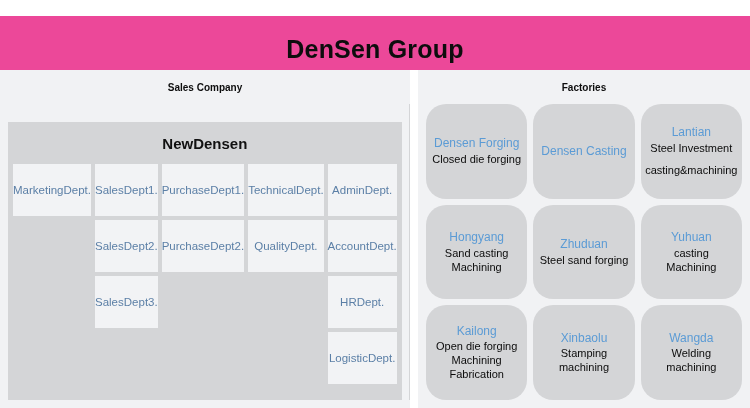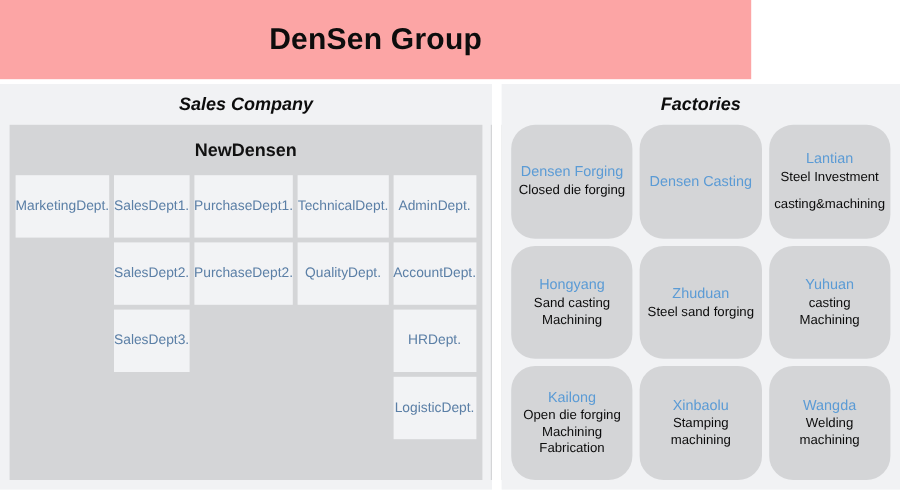--- a/index.html
+++ b/index.html
@@ -6,22 +6,22 @@
   body{
     width:750px;height:408px;
     background:#ffffff;
     font-family:"Liberation Sans","DejaVu Sans",sans-serif;
     overflow:hidden;
   }
   .page{position:relative;width:750px;height:408px;box-sizing:border-box;}
 
   
   .title-band{
-    position:absolute;left:0;top:0;width:626px;height:66px;
-    background:#fca5a5;
+    position:absolute;left:0;top:16px;width:750px;height:66px;
+    background:#ec4899;
     display:flex;align-items:center;justify-content:center;
   }
   .title-band .title{
     font-size:25px;font-weight:700;color:#0d0d0d;letter-spacing:.2px;
   }
 
   
   .columns{
     position:absolute;left:0;top:70px;width:750px;height:338px;
     display:flex;
@@ -31,30 +31,31 @@
     display:flex;flex-direction:column;
     box-sizing:border-box;
   }
   .panel-sales{width:410px;}
   .gap{width:8px;background:#ffffff;}
   .panel-factories{width:332px;}
 
   .panel-head{
     height:34px;flex:0 0 34px;
     display:flex;align-items:center;justify-content:center;
-    font-size:15px;font-weight:700;color:#0d0d0d;font-style:italic;
+    font-size:10px;font-weight:700;color:#0d0d0d;
   }
   .panel-body{flex:1 1 auto;display:flex;padding:0 8px 8px 8px;box-sizing:border-box;}
 
   
   .newdensen{
     flex:1 1 auto;background:#d4d5d7;
     display:flex;flex-direction:column;
     margin-right:7px;
     box-sizing:border-box;
+    margin-top:18px;
   }
   .newdensen-title{
     height:42px;flex:0 0 42px;
     display:flex;align-items:center;justify-content:center;
     font-size:15px;font-weight:700;color:#111111;
   }
   .dept-grid{
     flex:1 1 auto;
     display:grid;
     grid-template-columns:repeat(5,1fr);

